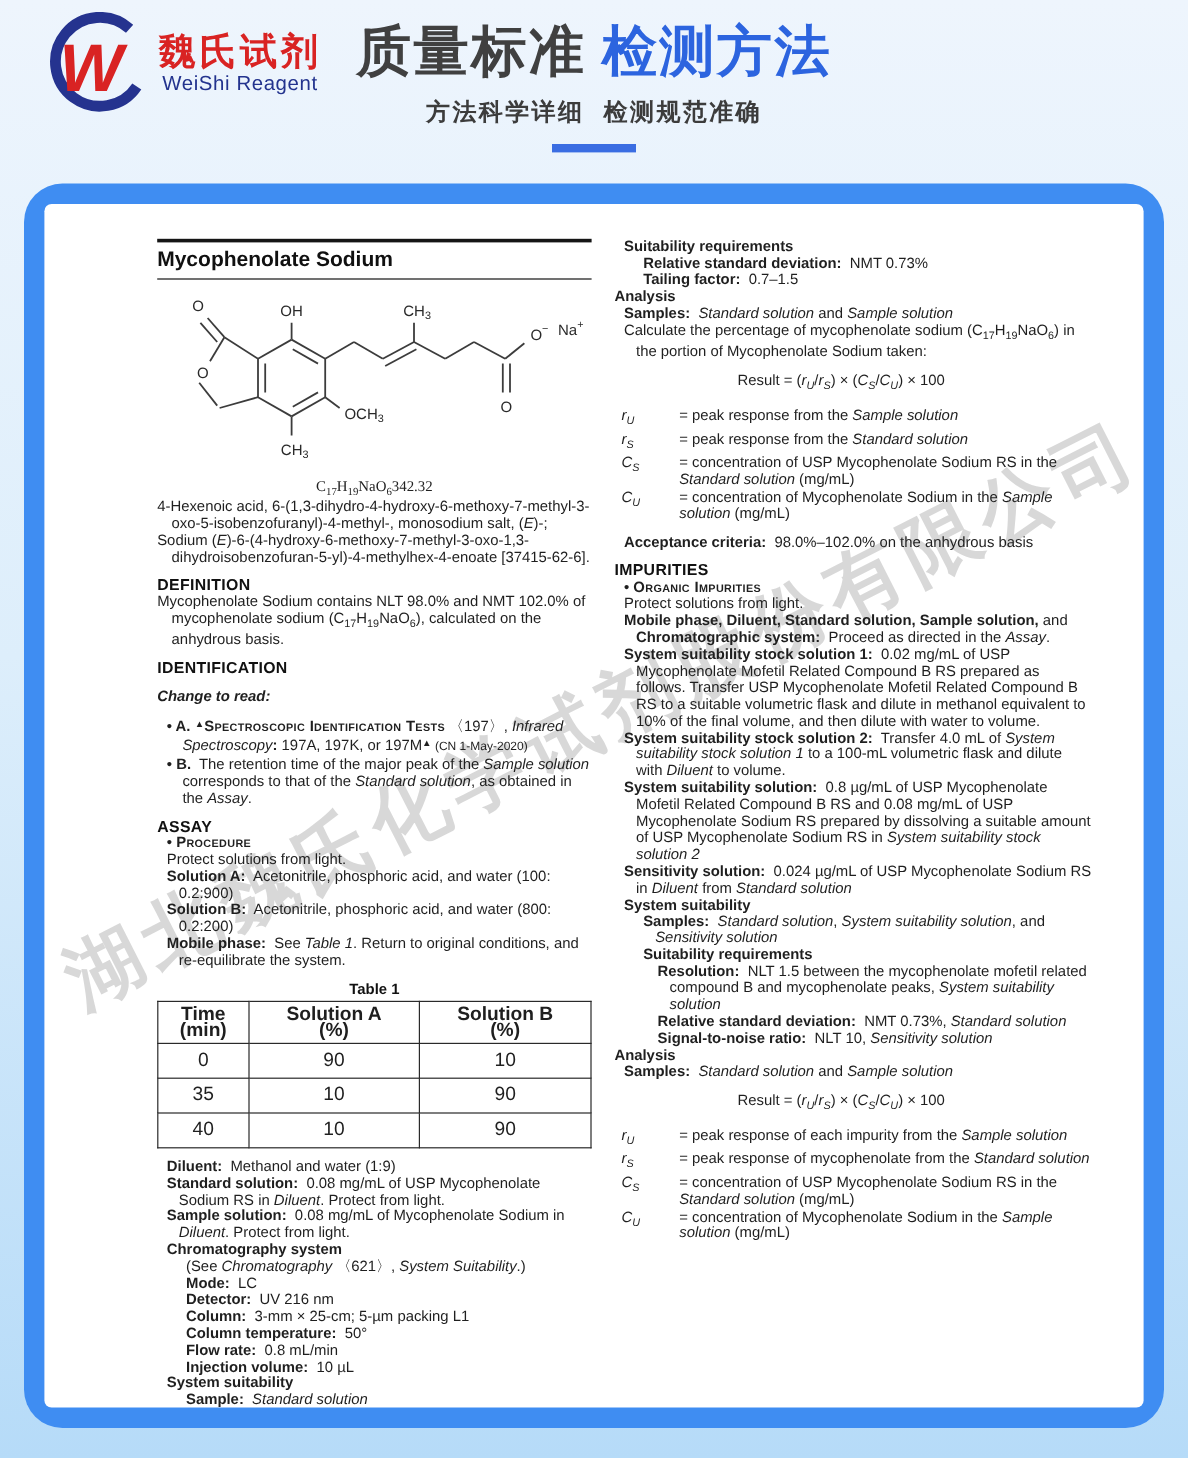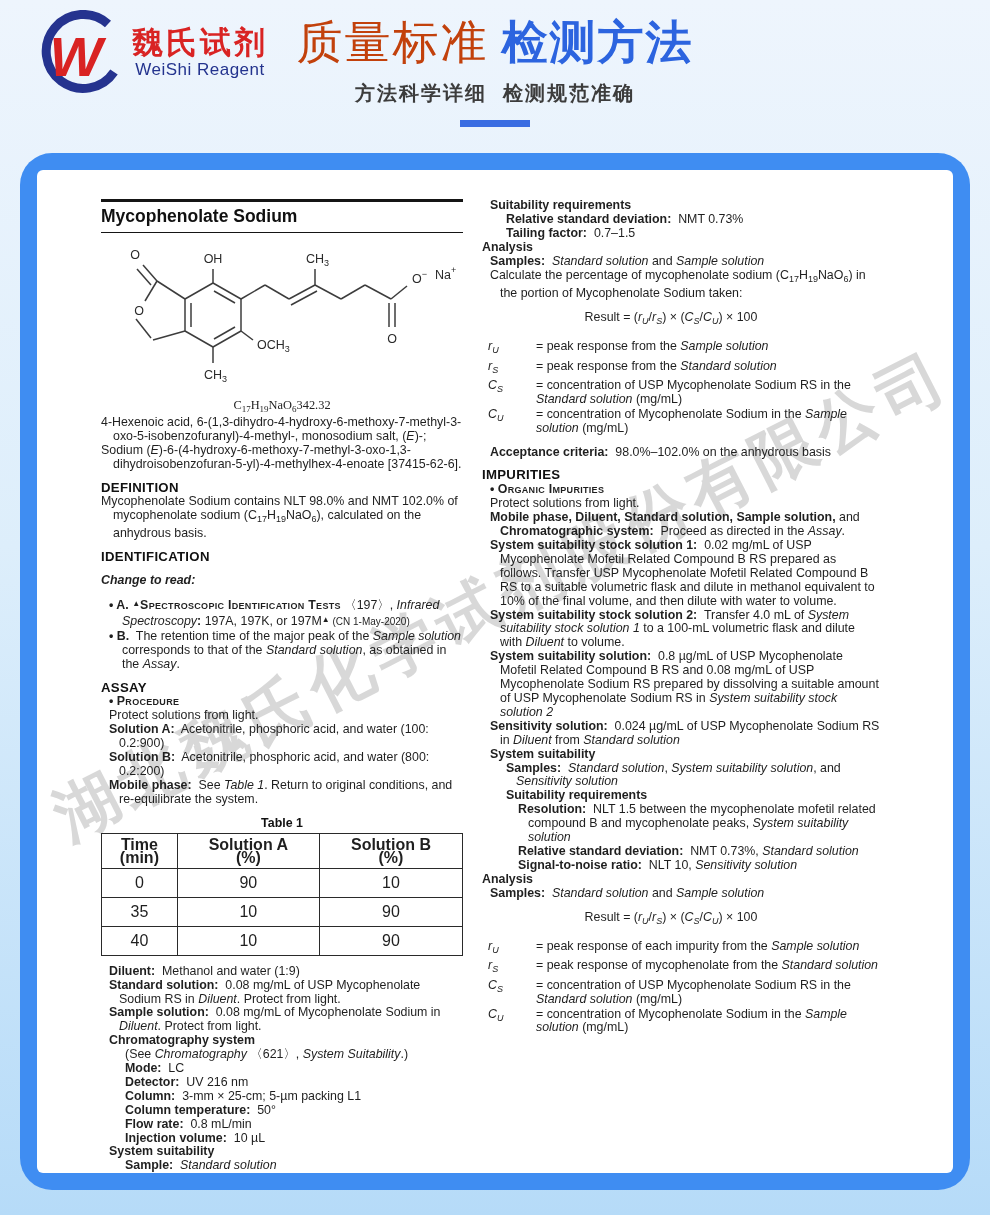--- a/index.html
+++ b/index.html
@@ -13,37 +13,37 @@
 
   
   header{position:relative;height:152px;}
   .logo{position:absolute;left:26px;top:10px;display:flex;align-items:center;}
   .logo svg{width:104px;height:92px;display:block;}
   .logo-text{margin-left:2px;margin-top:-6px;text-align:center;}
   .logo-cn{font-size:31px;font-weight:bold;color:#d92323;letter-spacing:3px;line-height:34px;}
   .logo-en{font-size:17px;color:#23338e;letter-spacing:.5px;}
   .titles{position:absolute;left:185px;right:185px;top:16px;text-align:center;}
   h1{margin:0;font-size:46px;line-height:52px;white-space:nowrap;}
-  .t1{color:#c2410c;font-weight:normal;letter-spacing:2px;}
+  .t1{color:#404040;font-weight:bold;letter-spacing:2px;}
   .t2{color:#2c64df;font-weight:900;letter-spacing:2px;}
   .subtitle{margin:12px 0 0;font-size:20px;color:#3c3c3c;font-weight:bold;letter-spacing:2px;}
   .subtitle .gap{display:inline-block;width:16px;}
   .underline-bar{width:70px;height:7px;background:#3a6de2;margin:13px auto 0;}
 
   
   .frame{position:absolute;left:20px;right:20px;top:153px;bottom:25px;
          background:#3f8df2;border-radius:32px;padding:17px;box-sizing:border-box;}
   .doc{position:relative;width:100%;height:100%;background:#ffffff;border-radius:6px;
        overflow:hidden;display:flex;color:#222;}
   .watermark{position:absolute;left:22px;top:608px;transform:rotate(-27deg);
              transform-origin:0 50%;font-size:64px;font-weight:bold;
              color:rgba(125,125,125,.30);letter-spacing:7px;white-space:nowrap;
              z-index:0;pointer-events:none;}
   .col{position:relative;z-index:1;box-sizing:border-box;}
-  .col-left{width:362px;margin-left:64px;padding-top:29px;}
+  .col-left{width:362px;margin-left:94px;padding-top:29px;}
   .col-right{width:398px;margin-left:19px;padding-top:29px;}
 
   
   .mono-title{margin:0;font-size:17.5px;font-weight:bold;color:#101010;
               border-top:3px solid #151515;border-bottom:1.5px solid #151515;
               padding:4px 0 5px;}
   .structure{display:block;margin:6px 0 0 -6px;}
   .structure line,.structure path{stroke:#3c3c3c;stroke-width:1.5;fill:none;}
   .structure text{fill:#2a2a2a;font-size:12.5px;font-family:"Liberation Sans",sans-serif;}
   .structure .svgsub{font-size:9px;}

